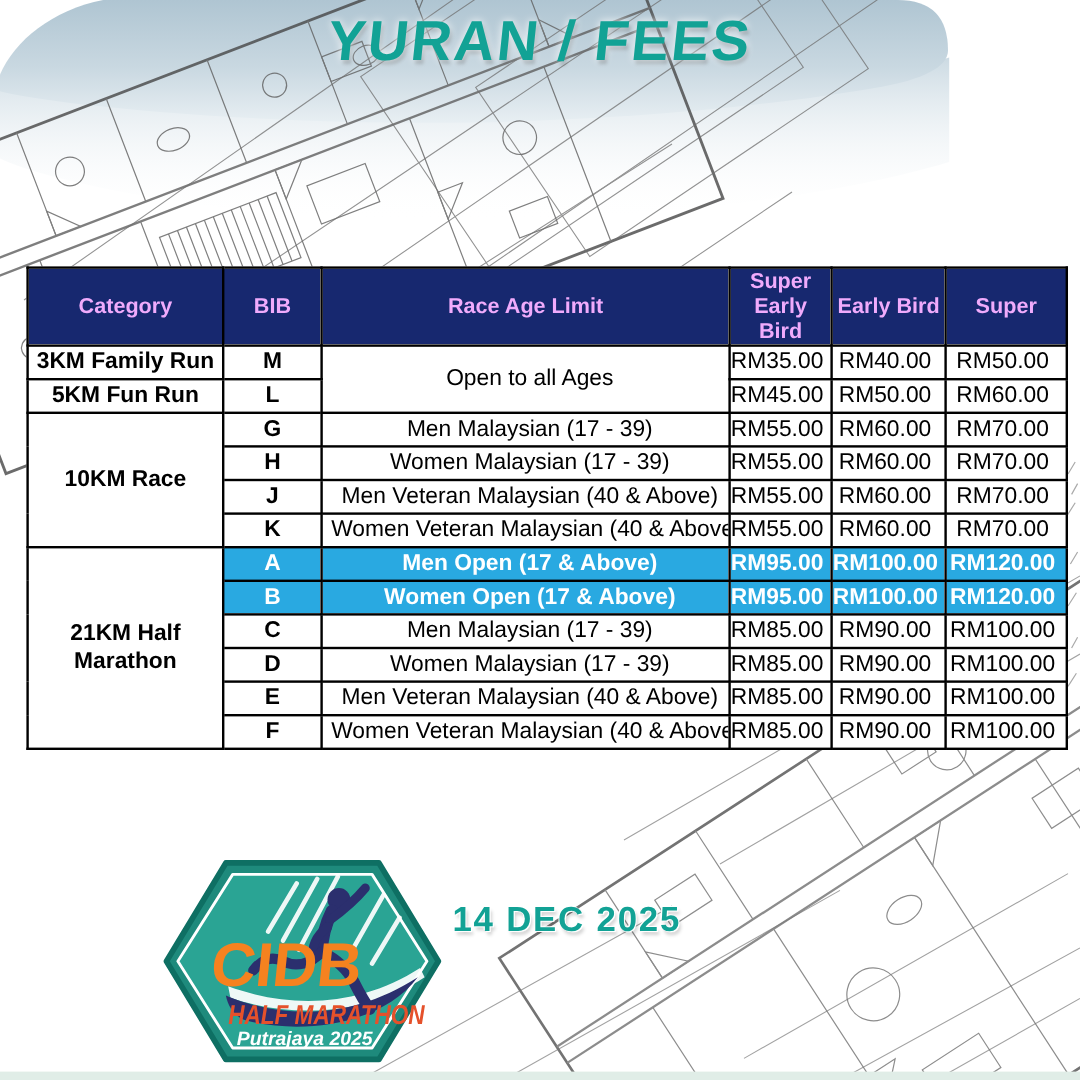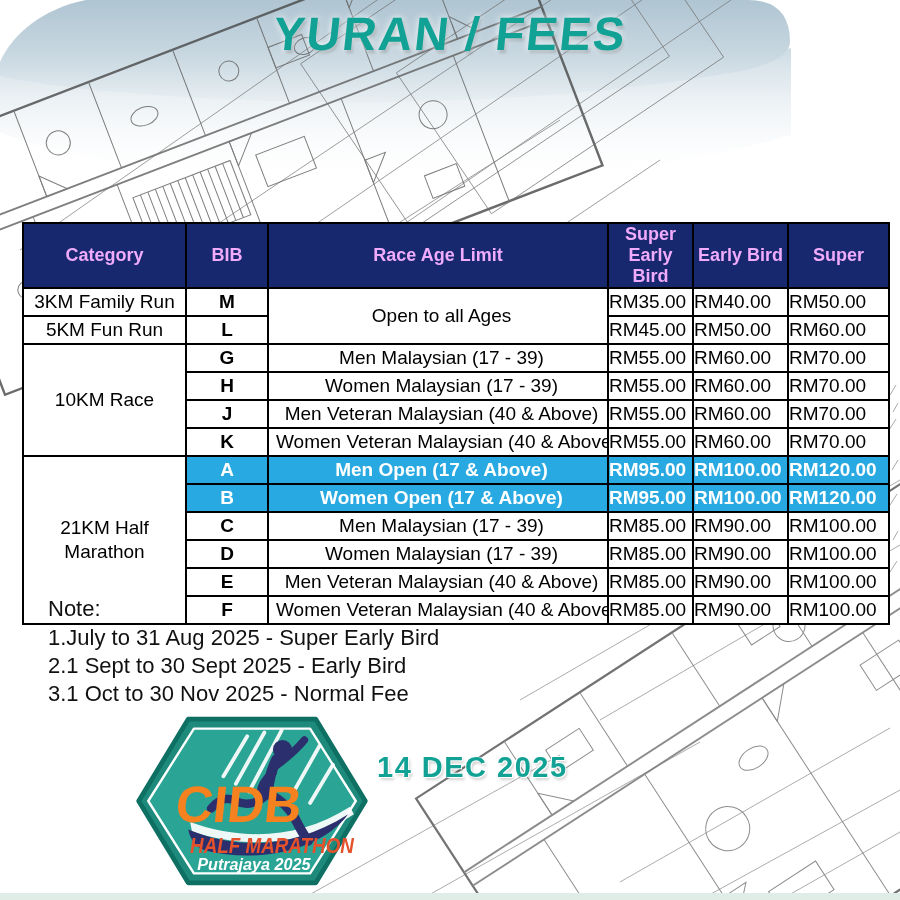--- a/index.html
+++ b/index.html
@@ -27,24 +27,24 @@
 
   
   #table-wrap{left:22px; top:222px; width:866px;}
   table{border-collapse:collapse; table-layout:fixed; width:866px; background:#fff;}
   th,td{border:2px solid #000; overflow:hidden; white-space:nowrap; padding:0;}
   th{
     background:var(--header-bg,#17286F); color:#f0abfc; font-weight:bold;
     font-size:18px; height:48px; text-align:center; white-space:normal; line-height:21px;
   }
   td{height:26px; font-size:19px; color:#000;}
-  td.cat{text-align:center; white-space:normal; line-height:24px; background:#fff;}
+  td.cat{text-align:center; white-space:normal; line-height:24px; background:#fff;font-weight:bold;}
   td.bib{text-align:center; font-weight:bold;}
   td.grp{text-align:center; padding-left:7px;}
-  td.price{text-align:left; padding-right:6px;}
+  td.price{text-align:center; padding-right:6px;}
   td.hlc{background:var(--hl,#29A9E1); color:#fff; font-weight:bold;}
 
   
   #note{left:48px; top:595px; font-size:22px; color:#111; line-height:28px;}
   #note .nh{margin-bottom:1px;}
 
   
   #logo{left:133px; top:706px;}
   #event-text{
     left:377px; top:749px; font-weight:bold; font-size:29px; line-height:37px;
@@ -258,26 +258,20 @@
             <td class="bib">F</td>
             <td class="grp">Women Veteran Malaysian (40 &amp; Above)</td>
             <td class="price">RM85.00</td>
             <td class="price">RM90.00</td>
             <td class="price">RM100.00</td>
           </tr>
         </tbody>
       </table>
   </div>
 
-  <div id="note" class="abs">
-    <div class="nh">Note:</div>
-    <div>1.July to 31 Aug 2025 - Super Early Bird</div>
-    <div>2.1 Sept to 30 Sept 2025 - Early Bird</div>
-    <div>3.1 Oct to 30 Nov 2025 - Normal Fee</div>
-  </div>
 
   <svg id="logo" class="abs" width="238" height="190" viewBox="0 0 250 196">
     <polygon points="6,98 58,12 192,12 244,98 192,184 58,184" fill="#1E8A7C" stroke="#0E6F63" stroke-width="5" stroke-linejoin="round"></polygon>
     <polygon points="16,98 64,22 186,22 234,98 186,174 64,174" fill="#2AA494" stroke="#ffffff" stroke-width="2.5" stroke-linejoin="round"></polygon>
 
     <g stroke="#ffffff" stroke-width="4" stroke-linecap="round" opacity="0.92">
       <path d="M120,30 L95,72"></path>
         <path d="M138,26 L108,80"></path>
         <path d="M156,24 L122,88"></path>
       <path d="M196,40 L170,86"></path>

